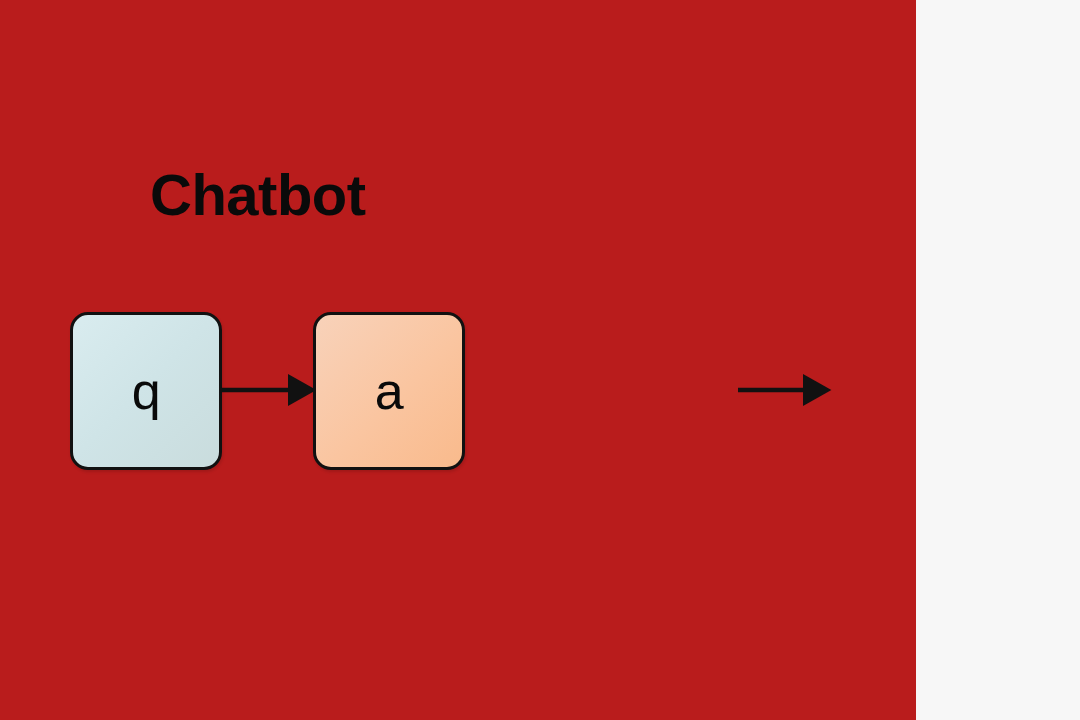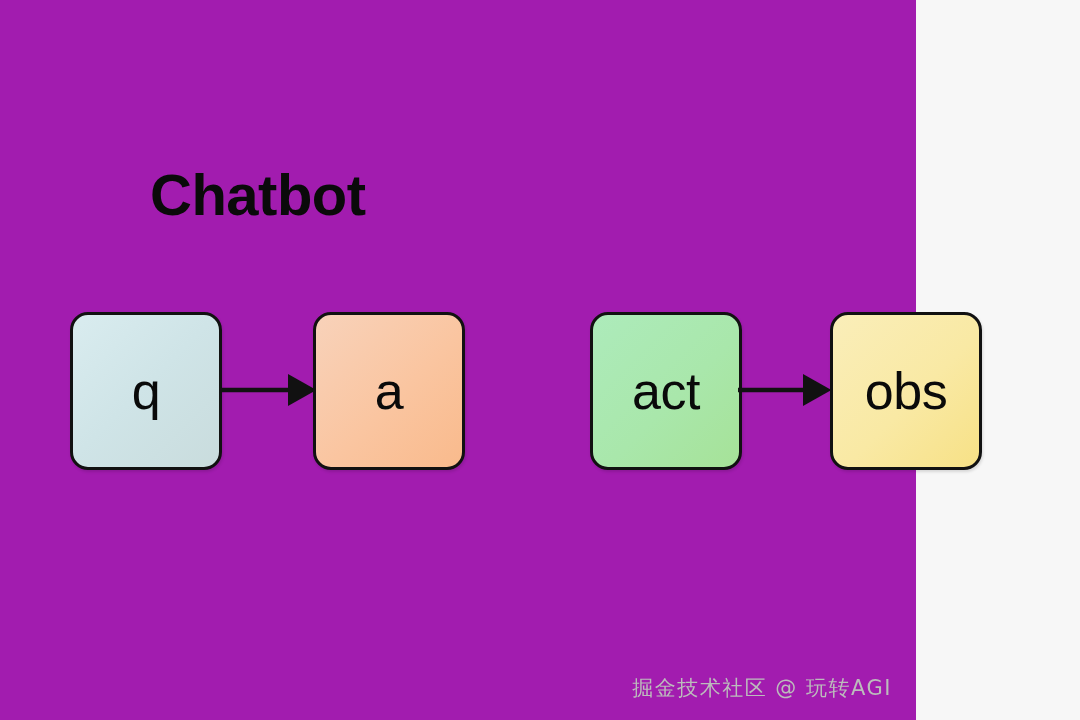--- a/index.html
+++ b/index.html
@@ -10,21 +10,21 @@
     width: 1080px;
     height: 720px;
     background: #f7f7f7;
     font-family: "Liberation Sans", "DejaVu Sans", sans-serif;
     overflow: hidden;
   }
   .canvas {
     position: relative;
     width: 916px;
     height: 720px;
-    background: #a21caf;
+    background: #b91c1c;
   }
 
   
   .section-title {
     position: absolute;
     font-weight: bold;
     color: #0a0a0a;
     font-size: 58px;
     line-height: 1;
     letter-spacing: -0.5px;
@@ -125,32 +125,25 @@
         <path d="M0,0 L0,7.2 L6.4,3.6 z" fill="#111111"></path>
       </marker>
     </defs>
     <line x1="0" y1="20" x2="73" y2="20" stroke="#111111" stroke-width="4.5" marker-end="url(#ah1)"></line>
   </svg>
 
   <div class="node-box" id="box-a">
     <span class="node-label">a</span>
   </div>
 
-  <div class="node-box" id="box-act">
-    <span class="node-label">act</span>
-  </div>
 
   <svg class="arrow-svg" id="arrow-agent" width="95" height="40" viewBox="0 0 95 40">
     <defs>
       <marker id="ah2" markerWidth="9" markerHeight="9" refX="1.2" refY="3.6" orient="auto" markerUnits="strokeWidth">
         <path d="M0,0 L0,7.2 L6.4,3.6 z" fill="#111111"></path>
       </marker>
     </defs>
     <line x1="0" y1="20" x2="70" y2="20" stroke="#111111" stroke-width="4.5" marker-end="url(#ah2)"></line>
   </svg>
 
-  <div class="node-box" id="box-obs">
-    <span class="node-label">obs</span>
-  </div>
 
-  <div id="watermark">掘金技术社区 @ 玩转AGI</div>
 
 </div>
 
 </body></html>

